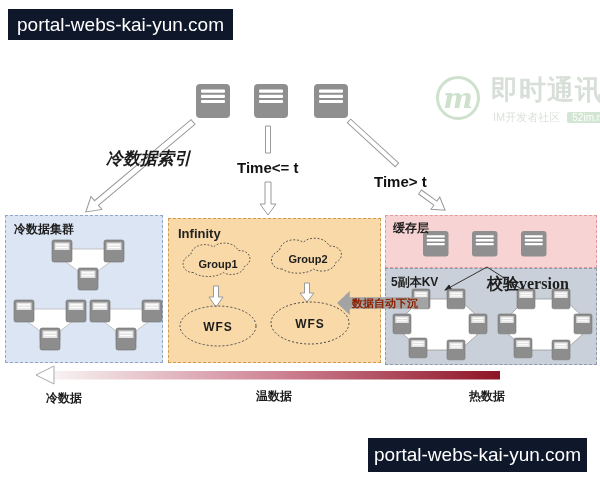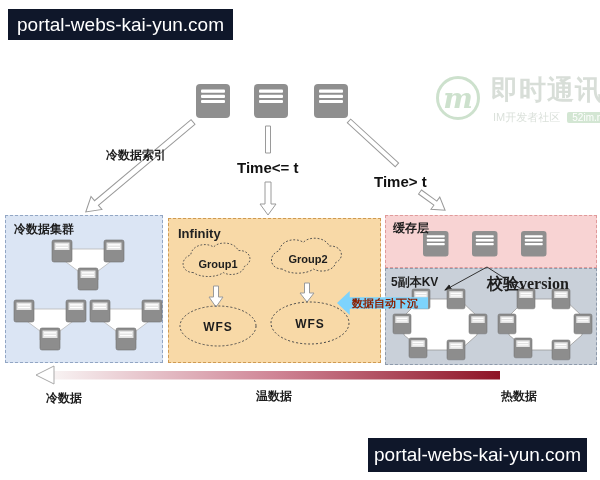--- a/index.html
+++ b/index.html
@@ -14,40 +14,40 @@
   .box-kv       { left:385px; top:268px; width:212px; height:97px;  background:#c9d0d9; border:1px dashed #8d9aab; }
 
   
   svg.overlay { position:absolute; left:0; top:0; z-index:2; pointer-events:none; }
   .oarrow { fill:#ffffff; stroke:#9a9a9a; stroke-width:1; }
   .dotted { fill:none; stroke:#4a4a4a; stroke-width:1; stroke-dasharray:2,2; }
   .conn   { stroke:#333333; stroke-width:1; fill:none; }
 
   
   .lbl { position:absolute; z-index:3; color:#1d1d1d; font-weight:bold; white-space:nowrap; }
-  .lbl-cold-index { left:106px; top:147px; font-size:12px; }
+  .lbl-cold-index { left:106px; top:147px; font-size:17px;font-style:italic; }
   .lbl-time-lte   { left:237px; top:159px; font-size:15px; color:#111; }
   .lbl-time-gt    { left:374px; top:173px; font-size:15px; color:#111; }
   .lbl-cold-title { left:14px;  top:221px; font-size:12px; }
   .lbl-infinity   { left:178px; top:226px; font-size:13px; color:#222;text-align:right; }
   .lbl-cache      { left:393px; top:220px; font-size:12px; }
   .lbl-kv         { left:391px; top:274px; font-size:12px; }
   .lbl-verify     { left:487px; top:274px; font-size:16px;font-family:Liberation Serif, serif; }
   .lbl-center { transform:translate(-50%,-50%); }
   .lbl-group1 { left:218px; top:264px; font-size:11px; }
   .lbl-group2 { left:308px; top:259px; font-size:11px; }
   .lbl-wfs1   { left:218px; top:327px; font-size:12px; letter-spacing:1px; }
   .lbl-wfs2   { left:310px; top:324px; font-size:12px; letter-spacing:1px; }
   .lbl-temp-cold { left:46px;  top:390px; font-size:12px; }
   .lbl-temp-warm { left:256px; top:388px; font-size:12px; }
-  .lbl-temp-hot  { left:469px; top:388px; font-size:12px;margin-left:32px; }
+  .lbl-temp-hot  { left:469px; top:388px; font-size:12px; }
 
   
   .auto-sink { position:absolute; left:337px; top:291px; width:91px; height:24px; z-index:4;
-    background:#7dd3fc;
+    background:#a3a3a3;
     clip-path:polygon(0 50%, 14% 0, 14% 26%, 100% 26%, 100% 74%, 14% 74%, 14% 100%);
     color:#8b2000; font-size:11px; font-weight:bold; line-height:24px; padding-left:15px; white-space:nowrap; }
 
   
   .banner { position:absolute; z-index:6; background:#0f172a; color:#ffffff;
     text-align:center; font-size:19px; letter-spacing:0px; }
   .banner-tl { left:8px;  top:9px;   width:225px; height:31px; line-height:31px; }
   .banner-br { left:368px; top:438px; width:219px; height:34px; line-height:34px; }
 
   

